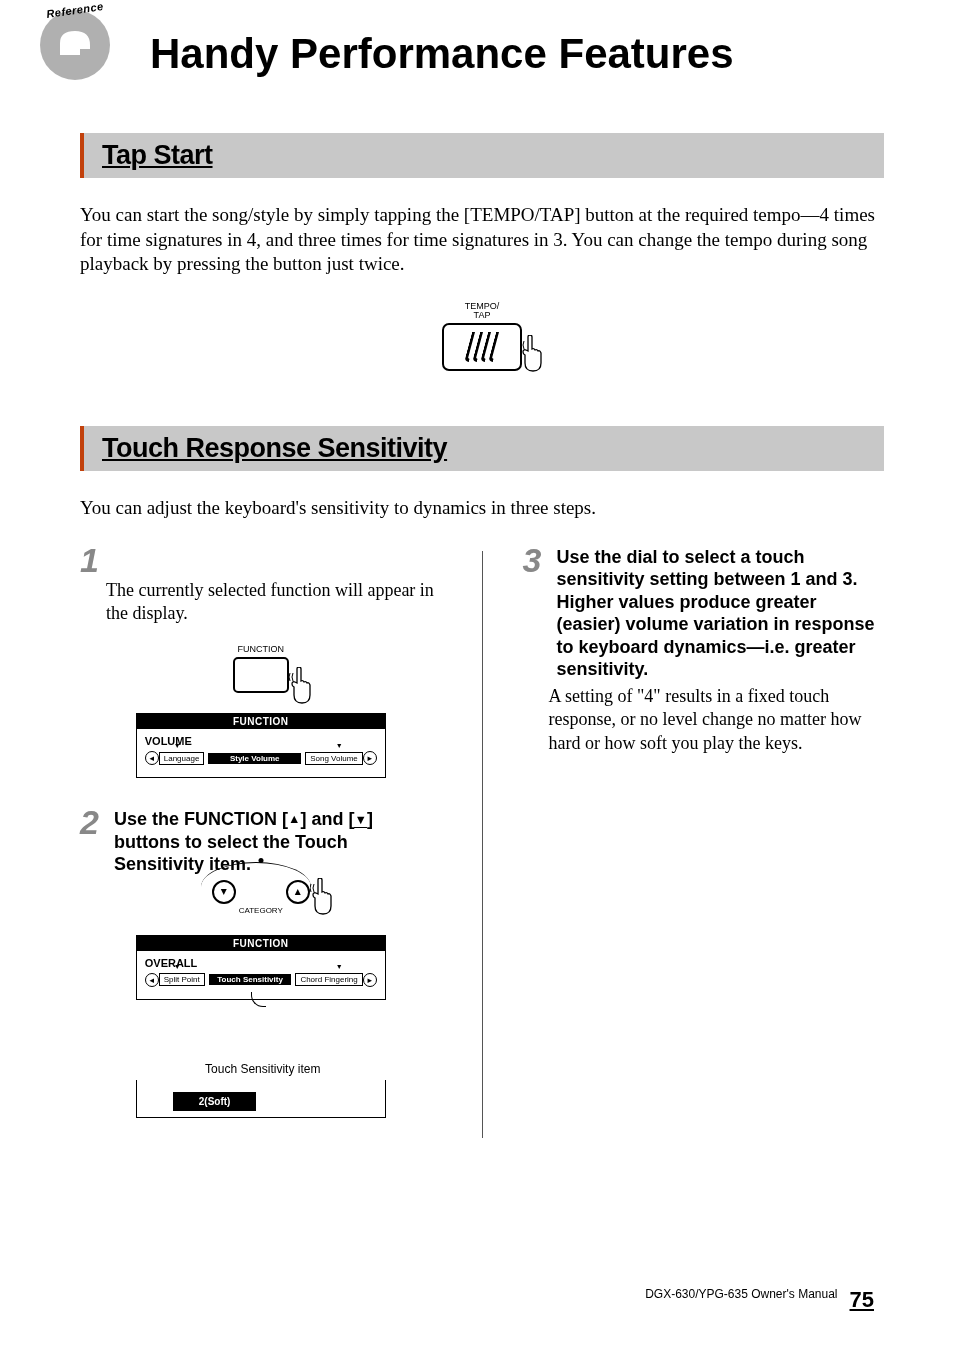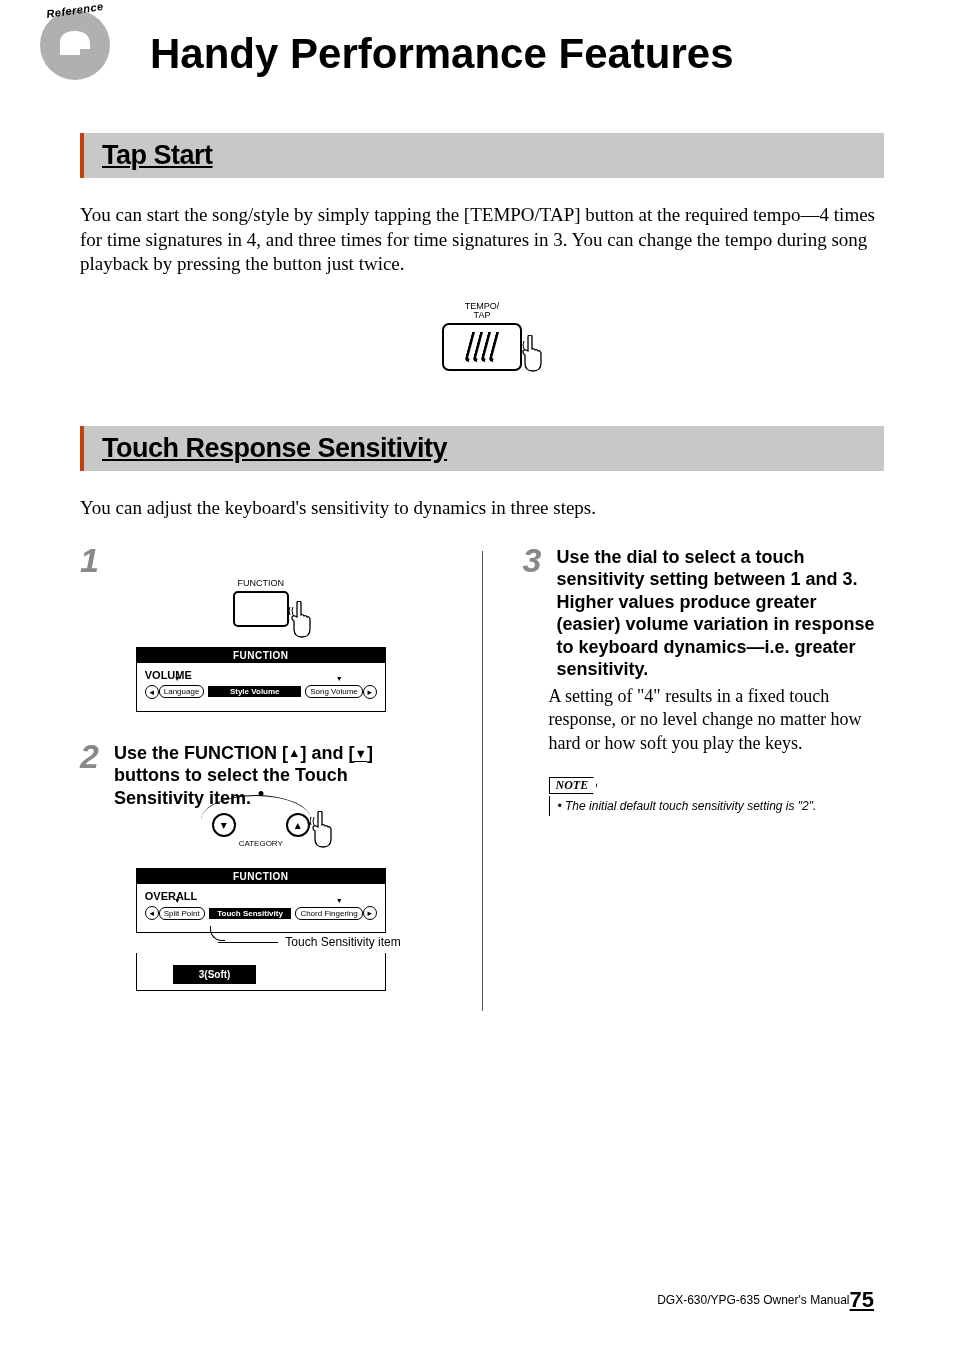--- a/index.html
+++ b/index.html
@@ -197,21 +197,21 @@
     font-size: 8px;
     margin-top: 4px;
   }
   .lcd-arrow-btn {
     width: 14px; height: 14px; border: 1.5px solid #000; border-radius: 50%;
     display: inline-flex; align-items: center; justify-content: center;
     font-size: 9px; flex-shrink: 0;
   }
   .lcd-tabpill {
     border: 1px solid #000;
-    border-radius: 6px;
+    border-radius: 0;
     padding: 1px 4px;
     font-size: 8px;
     white-space: nowrap;
     background: #fff;
   }
   .lcd-center-bar {
     flex: 1;
     margin: 0 4px;
     background: #000;
     color: #fff;
@@ -230,20 +230,21 @@
     font-family: Arial, sans-serif;
     font-weight: bold;
     font-size: 10px;
     margin: 6px 0 0 30px;
   }
   .callout-line {
     display: flex;
     align-items: center;
     justify-content: flex-end;
     margin: 2px 0 4px 0;
+    flex-direction: column;
   }
   .callout-text {
     font-family: Arial, sans-serif;
     font-size: 12px;
     margin-left: 4px;
   }
   .callout-connector {
     flex: 0 0 60px;
     position: relative;
     height: 12px;
@@ -286,22 +287,22 @@
     font-family: Arial, sans-serif;
     font-size: 12px;
     font-style: italic;
     margin-top: 2px;
   }
   .footer-row {
     position: absolute;
     bottom: 38px;
     right: 80px;
     display: flex;
-    align-items: center;
-    gap: 0;
+    align-items: flex-start;
+    gap: 12px;
     font-family: Arial, sans-serif;
   }
   .footer-manual {
     font-size: 12px;
   }
   .footer-page {
     font-size: 22px;
     font-weight: bold;
     text-decoration: underline;
   }
@@ -393,20 +394,21 @@
 </div>
 <p class="body-text">You can adjust the keyboard's sensitivity to dynamics in three steps.</p>
 
 <div class="two-col">
 
   <div class="col">
 
     <div class="step">
       <div class="step-num">1</div>
     </div>
+    <div class="step-body">The currently selected function will appear in the display.</div>
 
     <div class="fig-center">
       <div class="func-btn-group">
         <div class="small-label">FUNCTION</div>
         <div class="func-btn">
           <svg class="hand-press" width="30" height="40" viewBox="0 0 30 40">
             <path d="M8 2 Q8 0 10 0 Q12 0 12 2 L12 14 Q14 13 15 15 Q17 14 18 16 Q20 15 21 18 L21 28 Q21 36 13 36 Q5 36 5 28 L5 20 Q3 19 3 17 Q3 14 6 15 L8 16 Z" fill="none" stroke="#000" stroke-width="1.3"></path>
             <path d="M1 6 Q-1 10 1 14" fill="none" stroke="#000" stroke-width="1"></path>
             <path d="M4 6 Q2 10 4 14" fill="none" stroke="#000" stroke-width="1"></path>
           </svg>
@@ -478,41 +480,37 @@
               <span class="lcd-arrow-btn">▸</span>
             </div>
           </div>
         </div>
         <div class="callout-line">
           <div class="callout-connector"></div>
           <span class="callout-text">Touch Sensitivity item</span>
         </div>
         <div class="lcd-box" style="width:250px; margin:0 auto; border-top:none;">
           <div style="padding:6px;">
-            <span class="lcd-inverse">3(Soft)</span>
+            <span class="lcd-inverse">2(Soft)</span>
           </div>
         </div>
       </div>
     </div>
 
   </div>
 
   <div class="divider"></div>
 
   <div class="col">
 
     <div class="step">
       <div class="step-num">3</div>
       <div class="step-head">Use the dial to select a touch sensitivity setting between 1 and 3. Higher values produce greater (easier) volume variation in response to keyboard dynamics—i.e. greater sensitivity.</div>
     </div>
     <div class="step-body">A setting of "4" results in a fixed touch response, or no level change no matter how hard or how soft you play the keys.</div>
 
-    <div class="note-box">
-      <span class="note-label">NOTE</span>
-      <div class="note-body">• The initial default touch sensitivity setting is "2".</div>
-    </div>
   </div>
 </div>
 
 <div class="footer-row">
   <span class="footer-manual">DGX-630/YPG-635  Owner's Manual</span>
   <span class="footer-page">75</span>
 </div>
 
 </body></html>

